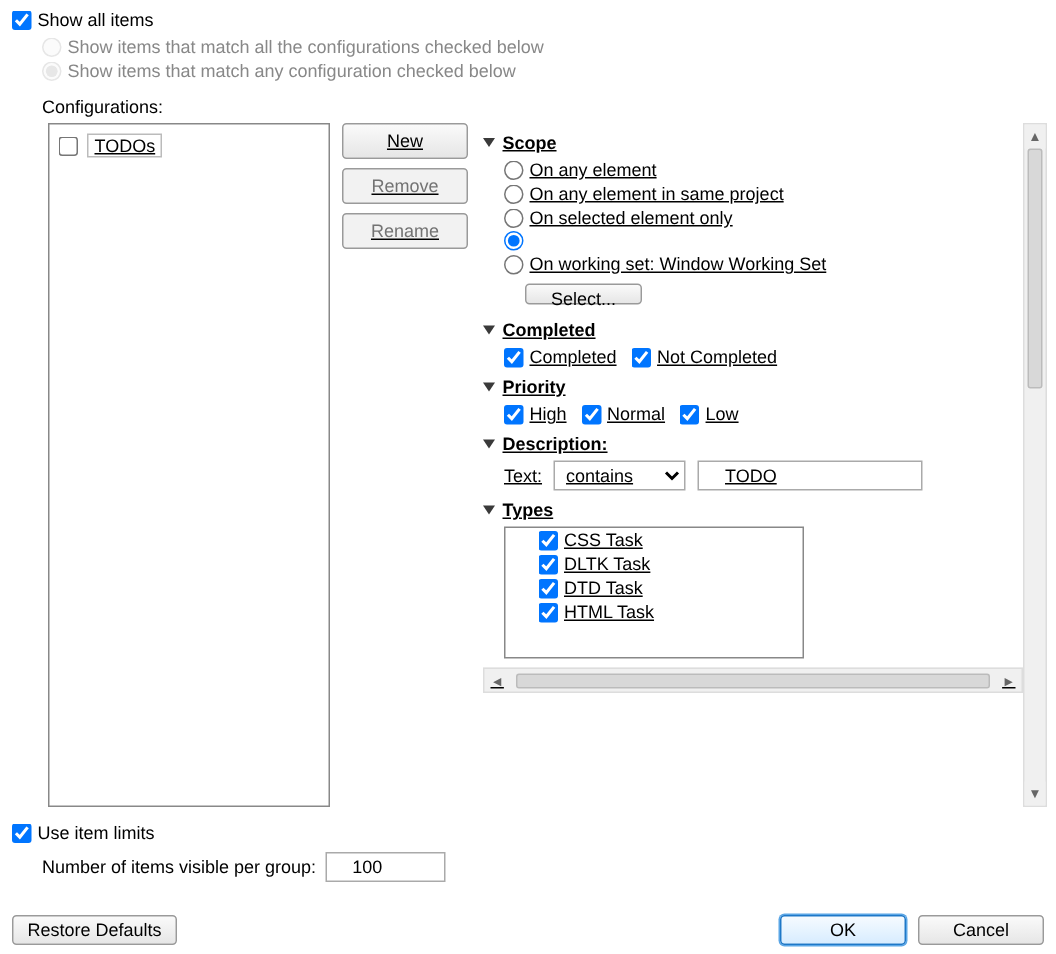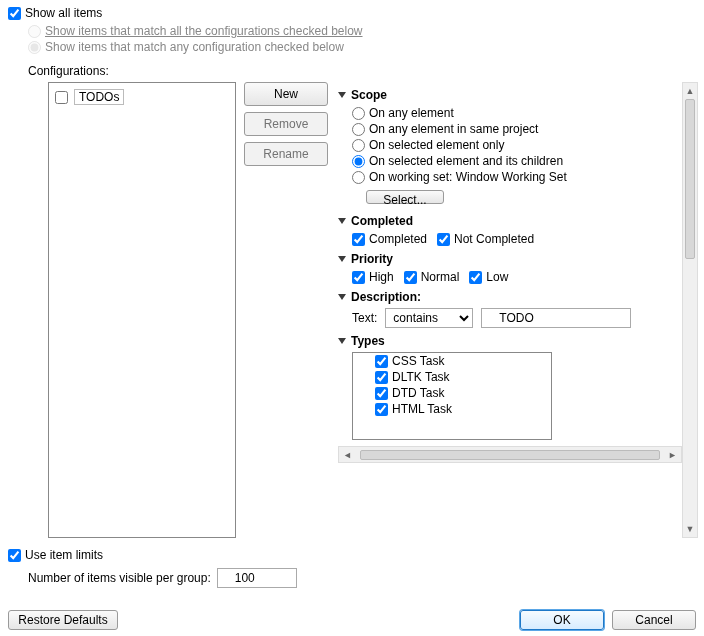--- a/index.html
+++ b/index.html
@@ -15,23 +15,24 @@
     padding: 6px 8px;
   }
   .row { display: flex; align-items: center; }
   input[type="checkbox"], input[type="radio"] { margin: 0 4px 0 0; vertical-align: middle; }
   label { cursor: default; }
   .indent1 { margin-left: 20px; }
   .disabled { color: #888; }
   .configs-label { margin: 10px 0 4px 20px; }
   .main-area {
     display: flex;
-    margin-left: 40px;
+    margin-left: 24px;
     border-right: 0;
     position: relative;
+    text-decoration: underline;
   }
   .list-box {
     width: 188px;
     height: 456px;
     border: 1px solid #888;
     background: #fff;
     padding: 6px;
   }
   .list-item { display: flex; align-items: center; }
   .btn-col {
@@ -151,21 +152,21 @@
   }
   .muted-radio { opacity: 0.55; }
 </style>
 </head>
 <body>
 
 <div class="row">
   <input type="checkbox" checked="" style="">
   <label>Show all items</label>
 </div>
-<div class="row indent1 disabled" style="margin-top:4px;text-decoration:underline;">
+<div class="row indent1 disabled" style="margin-top:4px;">
   <input type="radio" class="muted-radio" disabled="" style="">
   <label>Show items that match all the configurations checked below</label>
 </div>
 <div class="row indent1 disabled" style="margin-top:2px;">
   <input type="radio" class="muted-radio" checked="" disabled="" style="">
   <label>Show items that match any configuration checked below</label>
 </div>
 
 <div class="configs-label">Configurations:</div>
 
@@ -197,21 +198,20 @@
     <div class="radio-row">
         <input type="radio" name="sc" style="">
         <label>On any element in same project</label>
       </div>
     <div class="radio-row">
         <input type="radio" name="sc" style="">
         <label>On selected element only</label>
       </div>
     <div class="radio-row">
         <input type="radio" name="sc" checked="" style="">
-        <label>On selected element and its children</label>
       </div>
     <div class="radio-row">
         <input type="radio" name="sc" style="">
         <label>On working set:  Window Working Set</label>
       </div>
     <button class="select-btn">Select...</button>
 
     <div class="section-head">
         <span class="tri"></span>
         <span>Completed</span>

